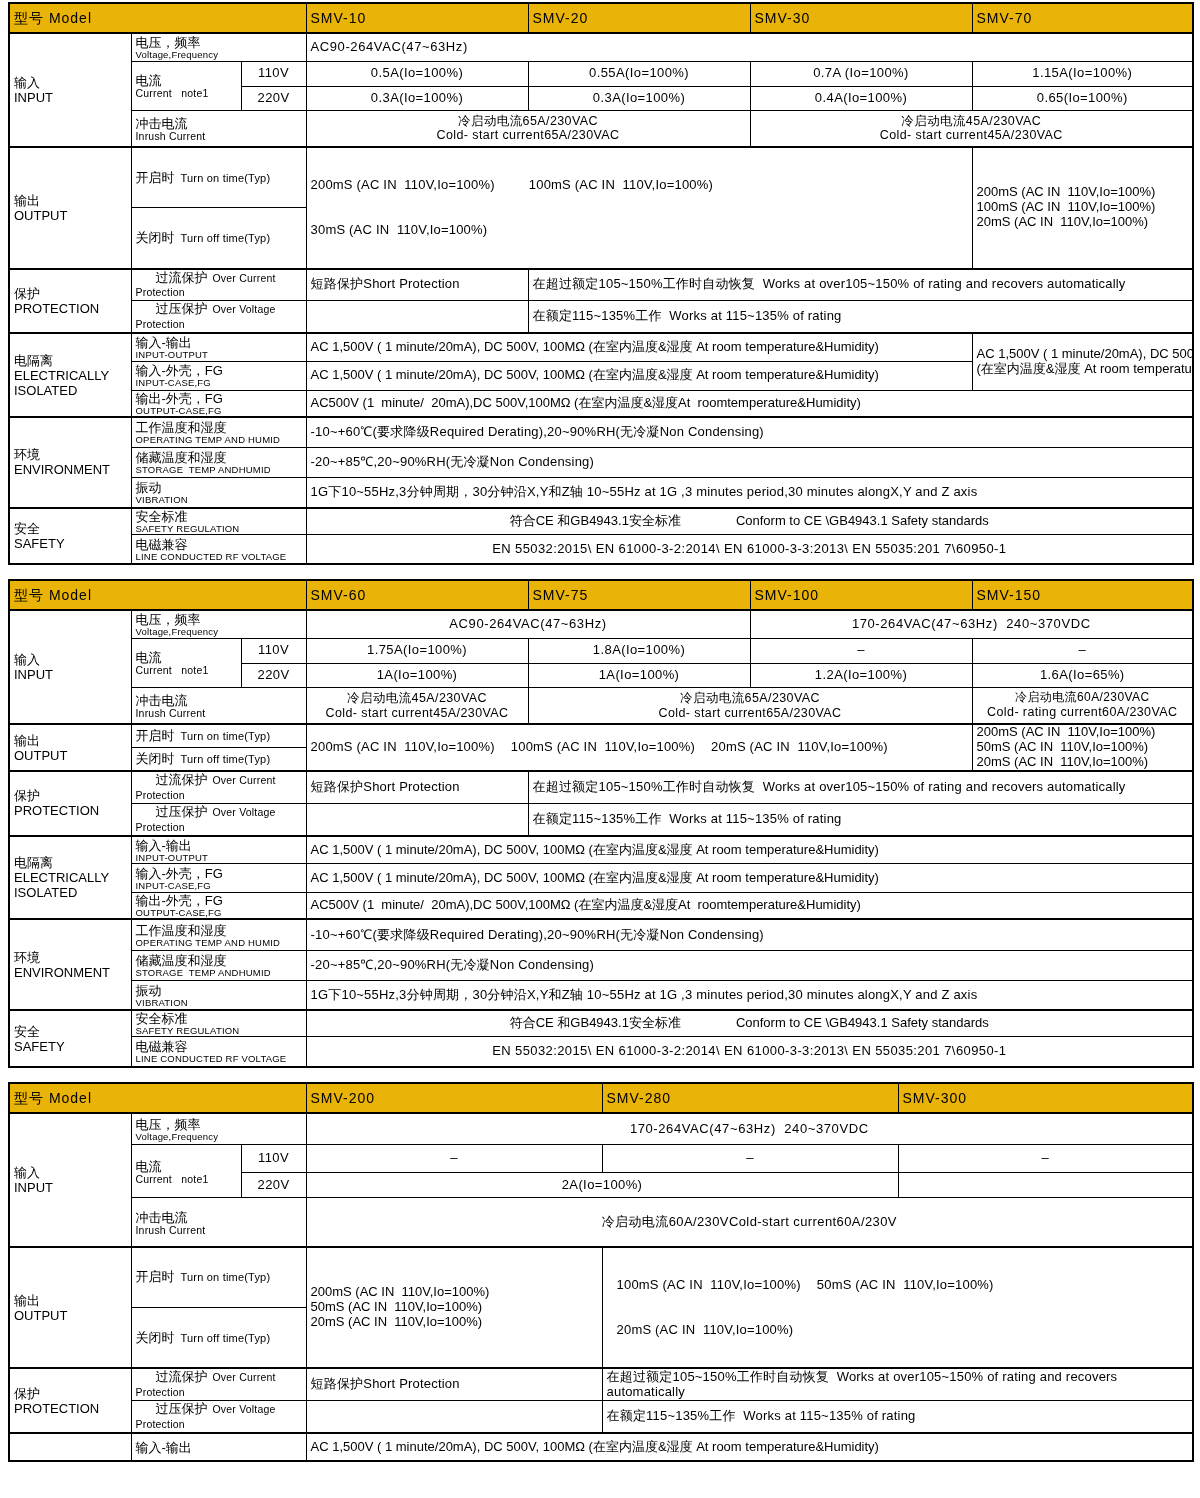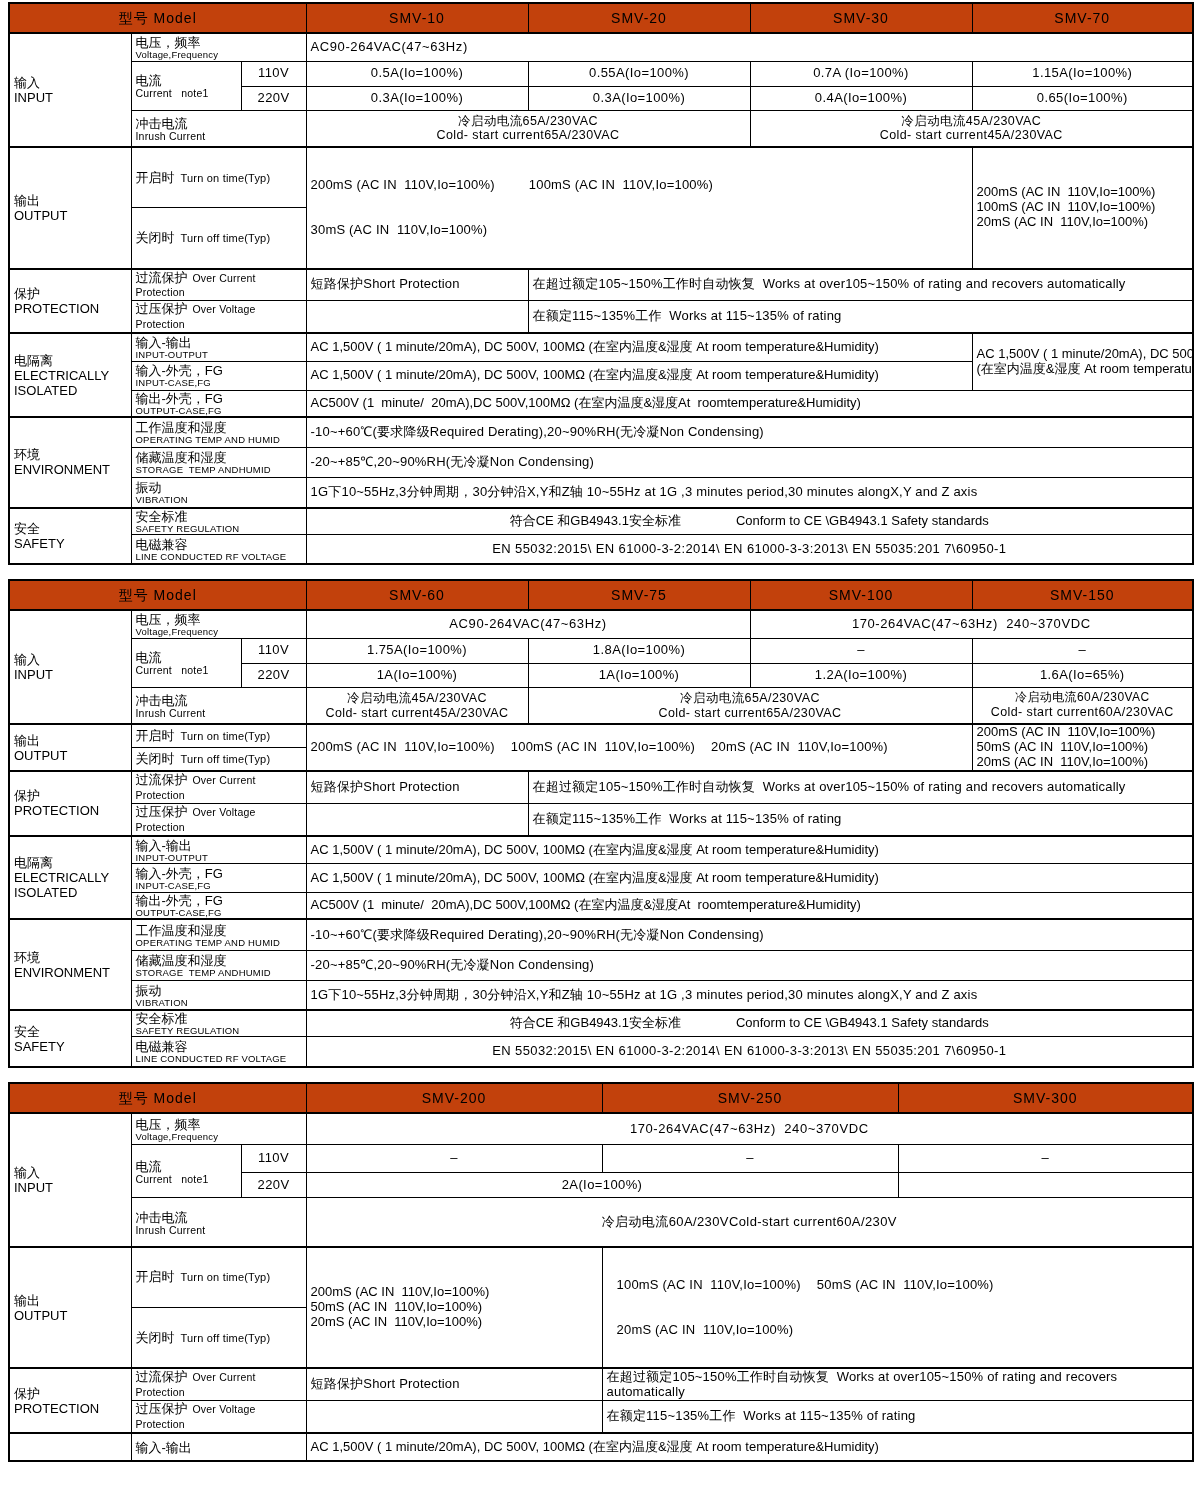--- a/index.html
+++ b/index.html
@@ -1,27 +1,27 @@
 <!DOCTYPE html>
 <html><head>
 <meta charset="utf-8">
 <style>
   html,body{margin:0;padding:0;background:#ffffff;}
   body{width:1200px;font-family:"Liberation Sans",sans-serif;color:#000;}
   .wrap{padding:2px 8px 8px 8px;}
   h1{color:#fe0000;font-size:27px;font-weight:500;margin:16px 0 10px 2px;letter-spacing:0.5px;}
   table.t{border-collapse:collapse;table-layout:fixed;width:1184px;margin:0 0 14px 0;border:2px solid #000;}
   table.t td{border:1px solid #000;padding:0 4px;font-size:13px;vertical-align:middle;overflow:hidden;white-space:pre-wrap;line-height:1.15;}
-  tr.hdr td{background:#c2410c;text-align:center;font-size:14px;letter-spacing:1px;border-bottom:2px solid #000;height:28px;}
+  tr.hdr td{background:#eab308;text-align:left;font-size:14px;letter-spacing:1px;border-bottom:2px solid #000;height:28px;}
   tr.gtop td{border-top:2px solid #000;}
   td.g{font-size:14px;padding-left:10px;line-height:1.3;}
   td.sl{padding-left:8px;}
   .zh{font-size:13px;display:block;line-height:15px;}
   .en{font-size:9.5px;display:block;line-height:10px;letter-spacing:0.2px;}
-  .inline .zh,.inline .en{display:inline;}
+  .inline .zh,.inline .en{display:inline;margin-left:20px;}
   .inline .en{font-size:10.5px;margin-left:5px;}
   .inline-md .en{display:inline;font-size:11px;margin-left:6px;}
   .inline-md .zh{display:inline;}
   td.d{text-align:center;letter-spacing:0.4px;}
   td.dl{text-align:left;letter-spacing:0.2px;padding-left:8px;}
   td.iso{font-size:11.5px;padding-left:10px;letter-spacing:0;}
   td.nw{white-space:nowrap;}
   td.ind{padding-left:105px;text-align:left;letter-spacing:0.6px;}
   .two{line-height:15px;}
   .gapflex{display:flex;gap:34px;align-items:center;}
@@ -178,21 +178,21 @@
       <td class="d">220V</td>
       <td class="d">1A(Io=100%)</td>
       <td class="d">1A(Io=100%)</td>
       <td class="d">1.2A(Io=100%)</td>
       <td class="d">1.6A(Io=65%)</td>
     </tr>
     <tr style="height:37px">
       <td class="sl" colspan="2"><span class="zh">冲击电流</span><span class="en" style="font-size:10.5px">Inrush Current</span></td>
       <td class="d two"><span class="tline" style="font-size:12.5px">冷启动电流45A/230VAC</span><span class="tline" style="font-size:12.5px">Cold- start current45A/230VAC</span></td>
       <td class="d two" colspan="2"><span class="tline" style="font-size:12.5px">冷启动电流65A/230VAC</span><span class="tline" style="font-size:12.5px">Cold- start current65A/230VAC</span></td>
-      <td class="d two"><span class="tline" style="font-size:12px">冷启动电流60A/230VAC</span><span class="tline" style="font-size:12.5px">Cold- start current60A/230VAC</span></td>
+      <td class="d two"><span class="tline" style="font-size:12px">冷启动电流60A/230VAC</span><span class="tline" style="font-size:12.5px">Cold- rating current60A/230VAC</span></td>
     </tr>
     <tr class="gtop" style="height:20px">
       <td class="g" rowspan="2"><span class="zh">输出</span><span class="zh">OUTPUT</span></td>
       <td class="sl inline-md" colspan="2"><span class="zh">开启时</span><span class="en">Turn on time(Typ)</span></td>
       <td class="dl" colspan="3" rowspan="2"><div class="gapflex3"><span>200mS (AC IN  110V,Io=100%)</span><span>100mS (AC IN  110V,Io=100%)</span><span>20mS (AC IN  110V,Io=100%)</span></div></td>
       <td class="sideturn" rowspan="2"><span class="tline">200mS (AC IN  110V,Io=100%)</span><span class="tline">50mS (AC IN  110V,Io=100%)</span><span class="tline">20mS (AC IN  110V,Io=100%)</span></td>
     </tr>
     <tr style="height:20px">
       <td class="sl inline-md" colspan="2"><span class="zh">关闭时</span><span class="en">Turn off time(Typ)</span></td>
     </tr>
@@ -251,21 +251,21 @@
         <col style="width:110px">
         <col style="width:65px">
         <col style="width:296px">
         <col style="width:296px">
         <col style="width:295px">
       </colgroup>
     <tbody>
         <tr class="hdr">
       <td colspan="3">型号 Model</td>
       <td>SMV-200</td>
-      <td>SMV-250</td>
+      <td>SMV-280</td>
       <td>SMV-300</td>
     </tr>
     <tr style="height:32px">
       <td class="g" rowspan="4"><span class="zh">输入</span><span class="zh">INPUT</span></td>
       <td class="sl" colspan="2"><span class="zh">电压，频率</span><span class="en">Voltage,Frequency</span></td>
       <td class="d" colspan="3" style="letter-spacing:0.6px">170-264VAC(47~63Hz)  240~370VDC</td>
     </tr>
     <tr style="height:28px">
       <td class="sl" rowspan="2"><span class="zh">电流</span><span class="en" style="font-size:10.5px">Current   note1</span></td>
       <td class="d">110V</td>

